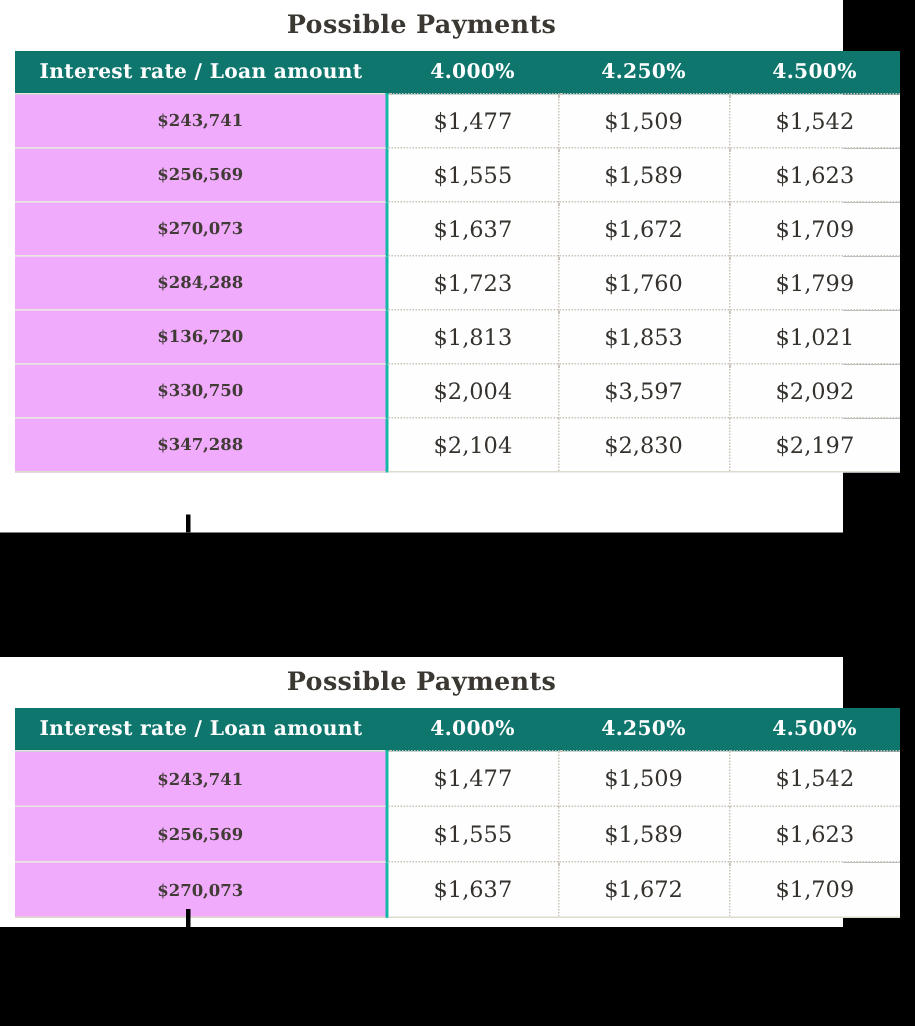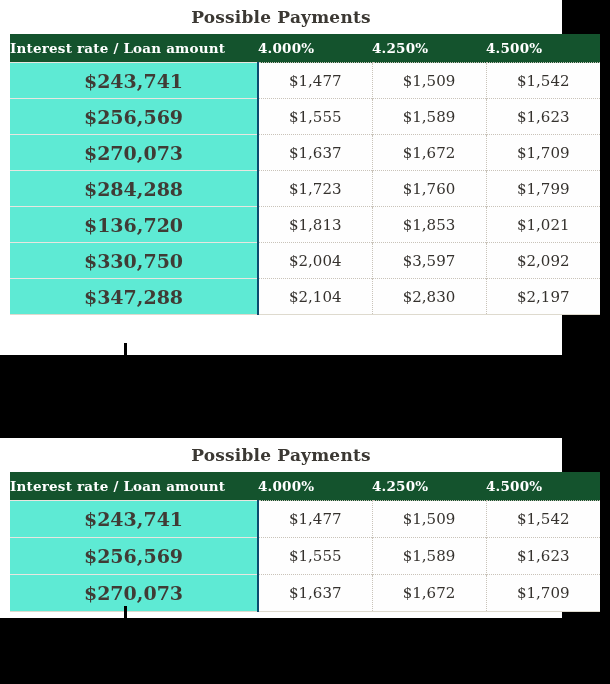--- a/index.html
+++ b/index.html
@@ -33,55 +33,55 @@
   table.pp-table {
     border-collapse: collapse;
     table-layout: fixed;
     width: 590px;
     margin: 0 10px;
   }
   col.c-label { width: 248px; }
   col.c-rate  { width: 114px; }
 
   tr.header-row th {
-    background: #14532d;
+    background: #0f766e;
     color: #ffffff;
     font-weight: bold;
     font-size: 13.5px;
     height: 28px;
-    text-align: left;
+    text-align: center;
     padding: 0;
     letter-spacing: 0.2px;
   }
 
   td {
     text-align: center;
     padding: 0;
     height: 35px;
   }
   .t2 td { height: 36px; }
 
   td.loan-cell {
-    background: #5eead4;
+    background: #f0abfc;
     font-weight: bold;
-    font-size: 19px;
+    font-size: 11px;
     color: #403b35;
     border-top: 1px solid #e9e6e0;
   }
   tr:first-child td.loan-cell { border-top: none; }
 
   td.pay-cell {
     background: #fefefe;
     font-size: 15px;
     color: #35322e;
     border-top: 1px dotted #c9c3b9;
     border-left: 1px dotted #c9c3b9;
   }
   tr:first-child td.pay-cell { border-top: none; }
-  td.pay-cell:nth-child(2) { border-left: 2px solid #0c4a6e; }
+  td.pay-cell:nth-child(2) { border-left: 2px solid #14b8a6; }
 
   tr:last-child td { border-bottom: 1px solid #dedace; margin-top: 40px; }
 
   .tick {
     position: absolute;
     left: 124px;
     bottom: 0;
     width: 3px;
     height: 12px;
     background: #000000;

